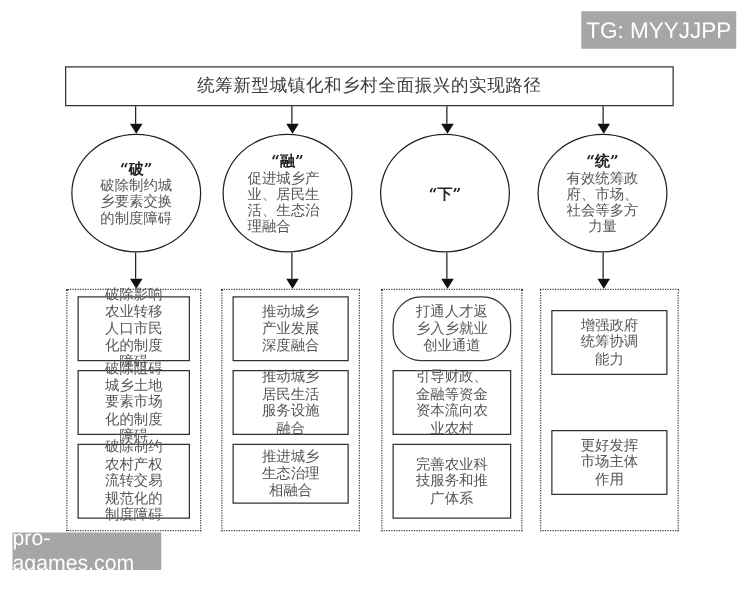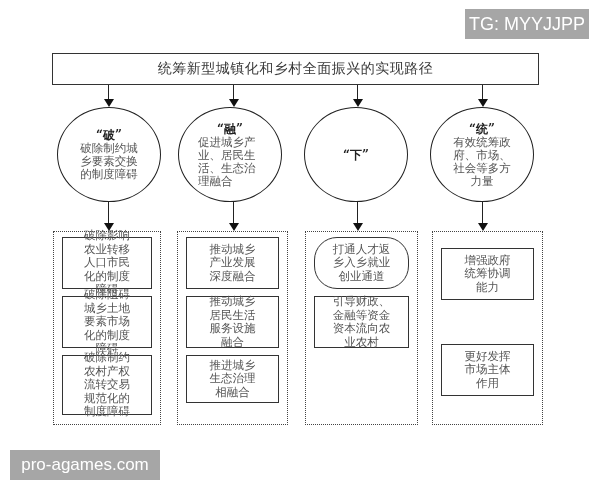--- a/index.html
+++ b/index.html
@@ -37,21 +37,21 @@
     .inner span { display: block; width: 72px; word-break: break-all; }
     .watermark {
       background: #a6a6a6; color: #ffffff; font-family: "Liberation Sans", "DejaVu Sans", sans-serif;
       display: flex; align-items: center; justify-content: center;
     }
   </style>
 </head>
 <body>
 
 <div class="abs watermark" style="left:465px; top:9px; width:124px; height:30px; font-size:18px;">TG: MYYJJPP</div>
-<div class="abs watermark" style="left:10px; top:426px; width:150px; height:30px; font-size:17px;margin-top:24px;">pro-agames.com</div>
+<div class="abs watermark" style="left:10px; top:426px; width:119px; height:30px; font-size:17px;">pro-agames.com</div>
 
 <div class="abs title-box">
   <span>统筹新型城镇化和乡村全面振兴的实现路径</span>
 </div>
 
 <div>
   <div class="abs vline" style="left:108px; top:85px; height:14px;"></div>
   <div class="abs arrowhead" style="left:104px; top:99px;"></div>
   <div class="abs ellipse" style="left:57px;">
     <div class="key">“破”</div>
@@ -102,20 +102,23 @@
   </div>
   <div class="abs vline" style="left:357px; top:202px; height:21px;"></div>
   <div class="abs arrowhead" style="left:353px; top:223px;"></div>
   <div class="abs dotted" style="left:305px; width:113px;">
     <div class="abs inner" style="top:5px; height:52px;border-radius:23px;">
         <span>打通人才返乡入乡就业创业通道</span>
       </div>
     <div class="abs inner" style="top:64px; height:52px;">
         <span>引导财政、金融等资金资本流向农业农村</span>
       </div>
+    <div class="abs inner" style="top:123px; height:60px;">
+        <span>完善农业科技服务和推广体系</span>
+      </div>
   </div>
 </div>
 
 <div>
   <div class="abs vline" style="left:482px; top:85px; height:14px;"></div>
   <div class="abs arrowhead" style="left:478px; top:99px;"></div>
   <div class="abs ellipse" style="left:430px;">
     <div class="key">“统”</div>
     <div class="desc">有效统筹政府、市场、社会等多方力量</div>
   </div>

